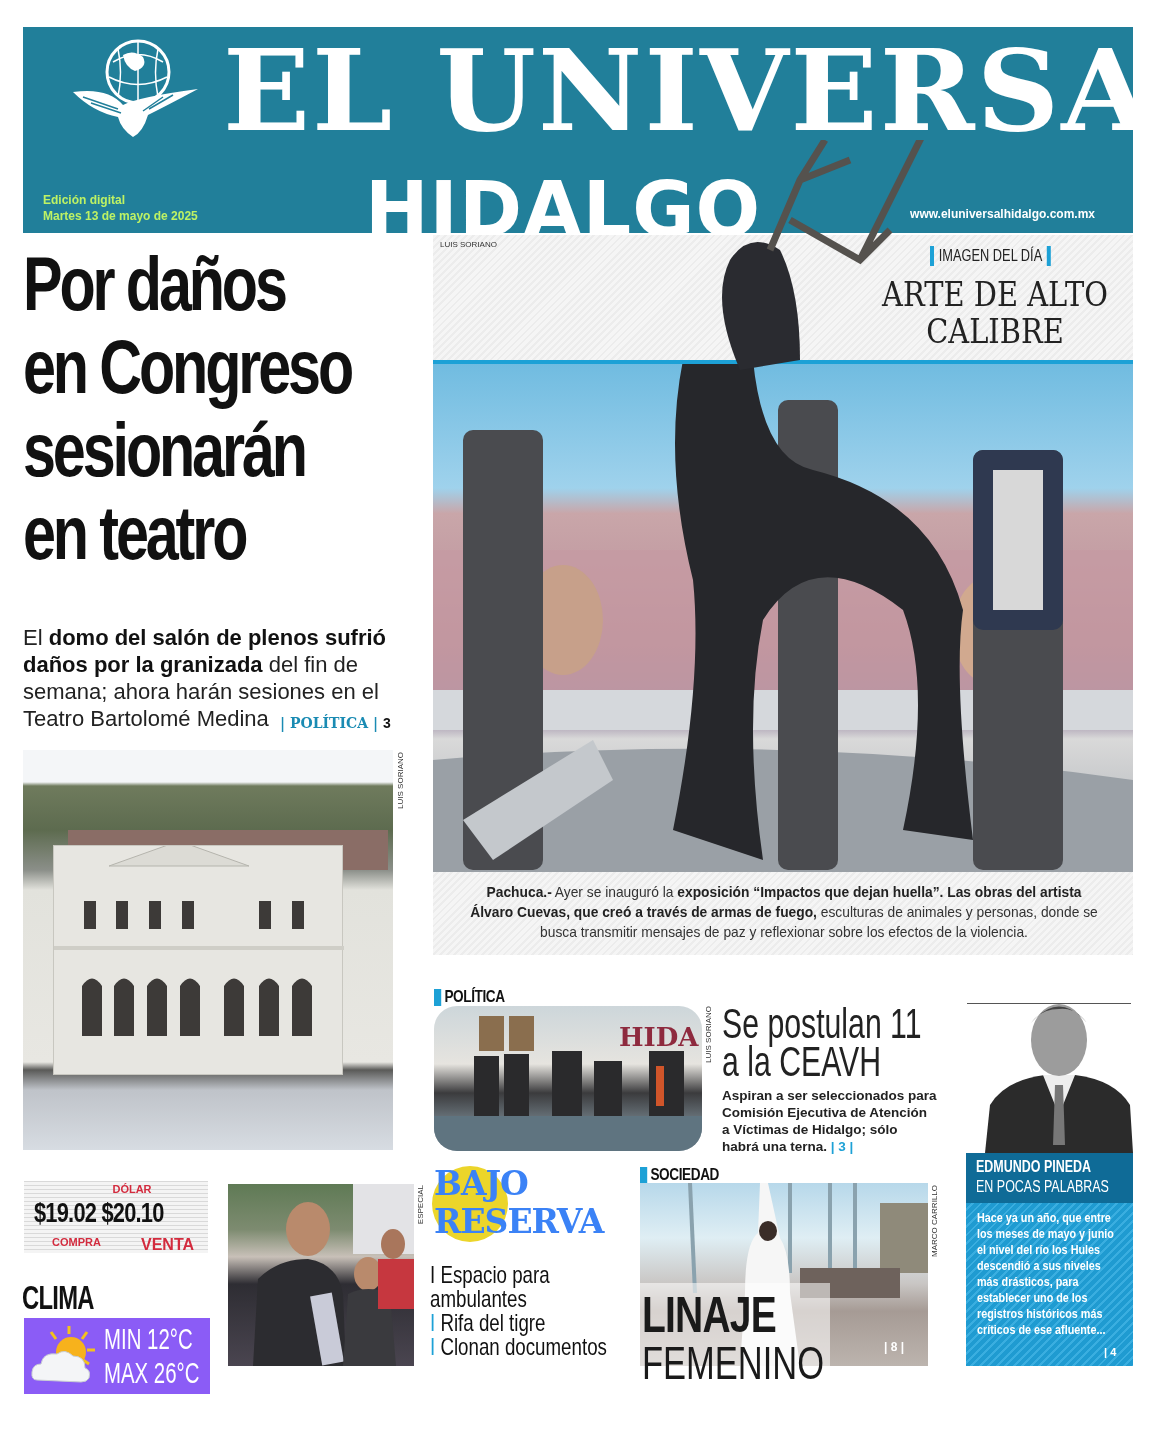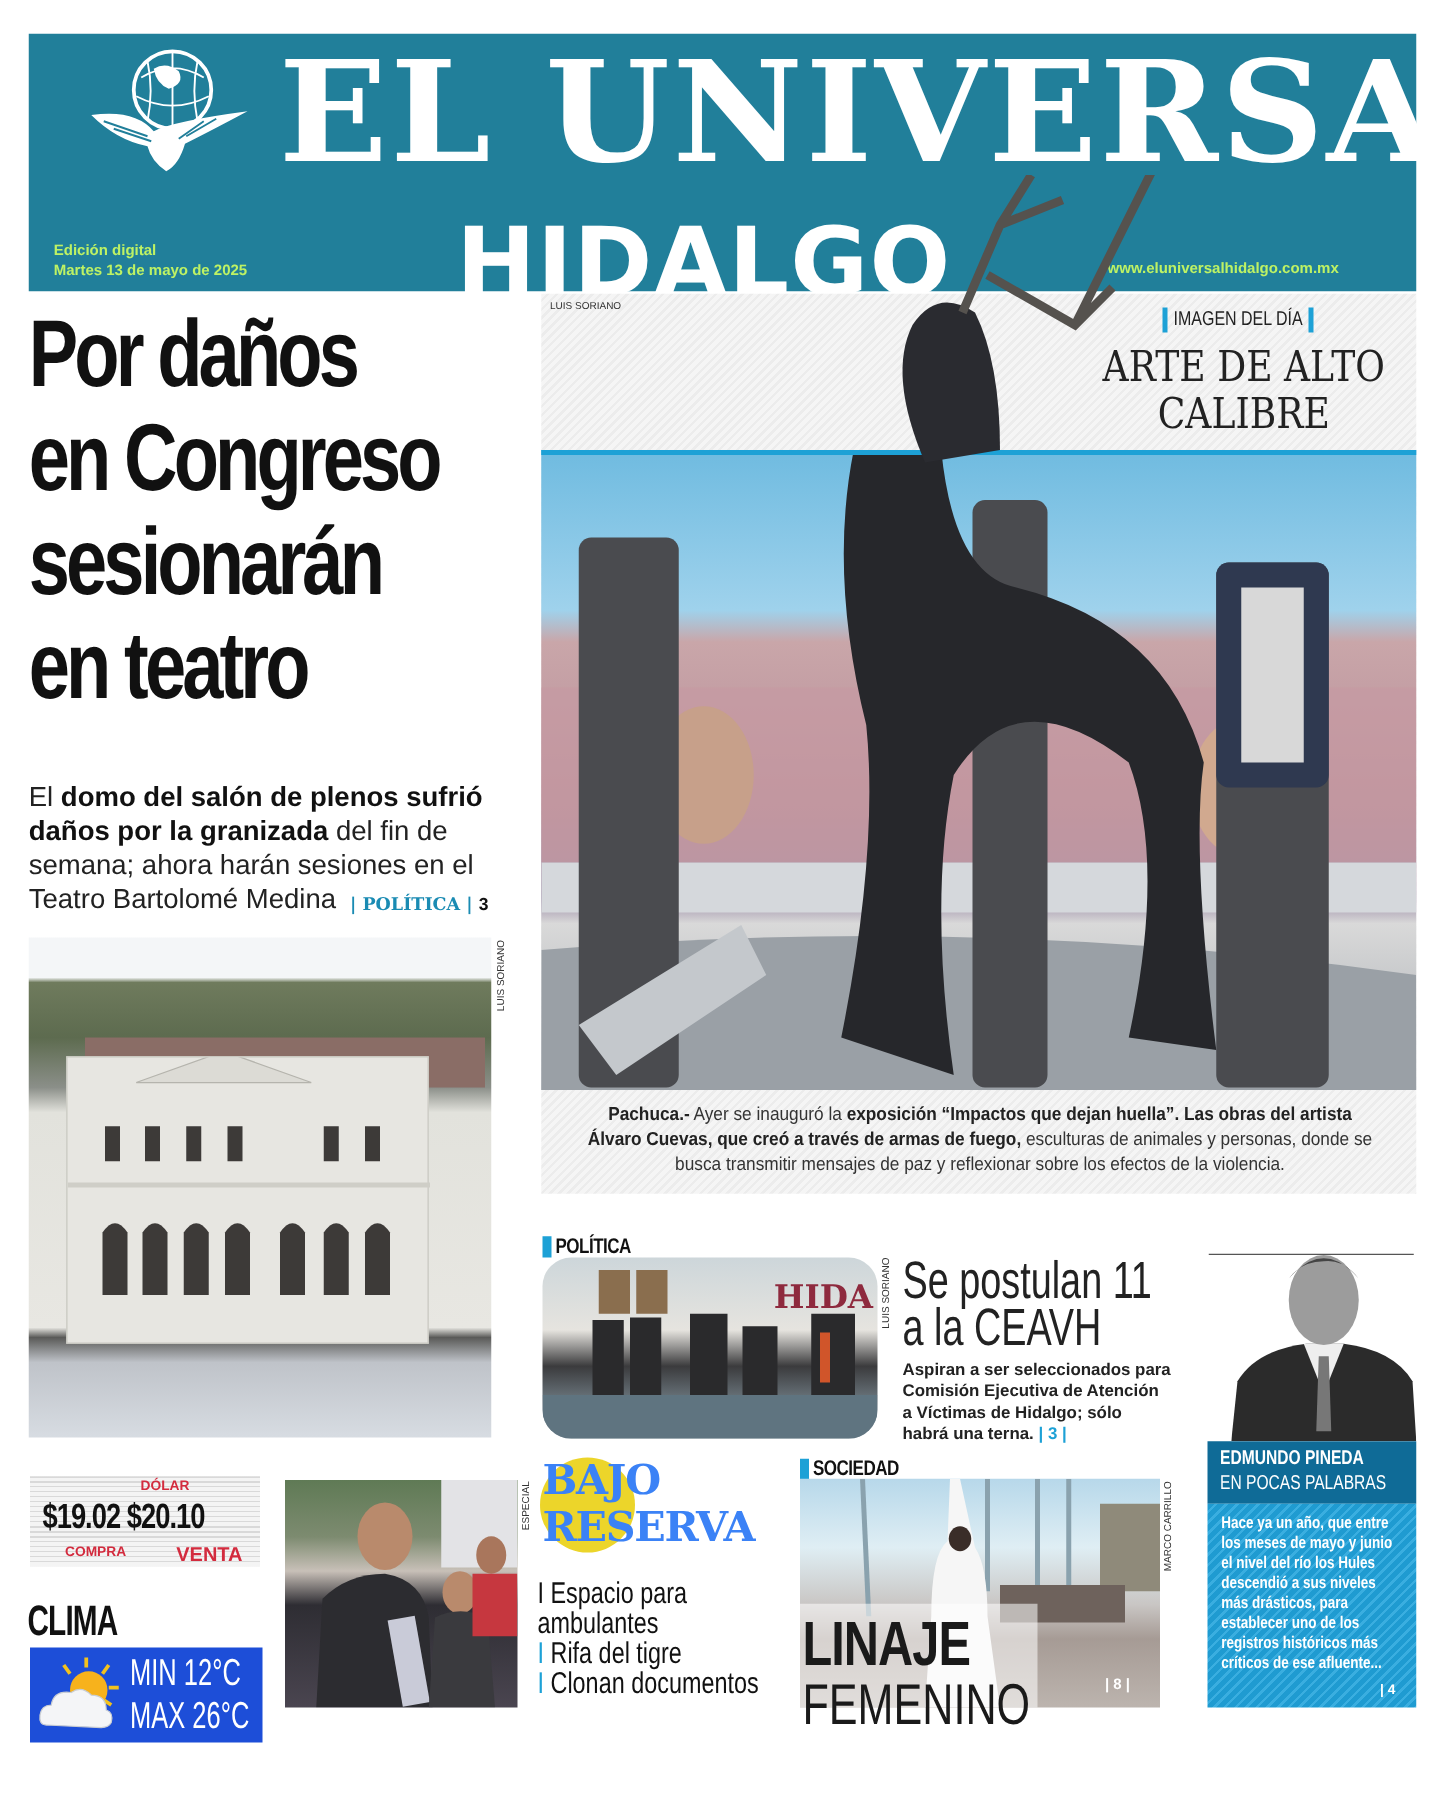--- a/index.html
+++ b/index.html
@@ -7,21 +7,21 @@
   body { position: relative; font-family: "Liberation Sans", sans-serif; color: #111; }
 
   .abs { position: absolute; }
 
   
   .masthead { left: 23px; top: 27px; width: 1110px; height: 206px; background: #217f9a; }
   .logo-globe { left: 40px; top: 10px; width: 140px; height: 110px; }
   .title-main { left: 200px; top: 8px; font-family: "DejaVu Serif", serif; font-weight: bold; font-size: 112px; color: #fff; letter-spacing: 2px; line-height: 1; white-space: nowrap; transform: scaleX(1.02); transform-origin: left top; }
   .title-sub { left: 342px; top: 112px; font-family: "DejaVu Sans", sans-serif; font-weight: bold; font-size: 76px; color: #fff; letter-spacing: 1px; line-height: 1; margin-top: 33px; }
   .edition { left: 20px; top: 165px; color: #bef264; font-size: 12px; font-weight: bold; line-height: 16px; }
-  .website { right: 62px; top: 180px; color: #bef264; font-size: 12px; font-weight: bold; }
+  .website { right: 38px; top: 180px; color: #ffffff; font-size: 12px; font-weight: bold; }
 
   
   .headline { left: 23px; top: 242px; width: 400px; font-family: "Liberation Sans", sans-serif; font-weight: bold; font-size: 76px; line-height: 83px; letter-spacing: -4px; color: #111; transform: scaleX(0.78); transform-origin: left top; width: 520px; }
   .dek { left: 23px; top: 593px; width: 395px; font-size: 22px; line-height: 27px; color: #222; margin-top: 31px; }
   .dek b { font-weight: bold; color: #111; }
   .section-ref { left: 280px; top: 715px; font-size: 14px; font-weight: bold; font-family: "DejaVu Serif", serif; color: #1a8bb3; }
   .section-ref .num { color: #111; font-family: "Liberation Sans", sans-serif; }
 
   
   .theatre { left: 23px; top: 750px; width: 370px; height: 400px; background: linear-gradient(#f4f6f8 0%, #f4f6f8 8%, #6f7b5d 9%, #5d6b4f 20%, #8b8f89 30%, #e2e2dc 35%, #e8e7e2 78%, #5a5a58 80%, #bfc3c9 85%, #d7dce2 100%); overflow: hidden; }
@@ -63,21 +63,21 @@
 
   
   .dolar-box { left: 24px; top: 1181px; width: 184px; height: 72px; background: repeating-linear-gradient(0deg, #f4f4f4 0 3px, #d9d9d9 3px 4px); }
   .dolar-label { left: 16px; top: 2px; width: 184px; text-align: center; font-size: 11px; color: #d32b3e; font-weight: bold; }
   .dolar-values { left: 10px; top: 16px; font-size: 28px; font-weight: bold; color: #111; letter-spacing: -1px; transform: scaleX(0.78); transform-origin: left top; white-space: nowrap; width: 220px; }
   .dolar-buy { left: 28px; top: 55px; font-size: 11px; font-weight: bold; color: #d32b3e; }
   .dolar-sell { left: 117px; top: 55px; font-size: 16px; font-weight: bold; color: #d32b3e; }
 
   
   .clima-title { left: 22px; top: 1278px; font-size: 34px; font-weight: bold; color: #111; transform: scaleX(0.7); transform-origin: left top; letter-spacing: -1px; }
-  .clima-box { left: 24px; top: 1318px; width: 186px; height: 76px; background: #1d4ed8; }
+  .clima-box { left: 24px; top: 1318px; width: 186px; height: 76px; background: #8b5cf6; }
   .clima-temp { left: 80px; font-size: 30px; color: #fff; transform: scaleX(0.68); transform-origin: left top; white-space: nowrap; line-height: 1; }
 
   
   .br-photo { left: 228px; top: 1184px; width: 186px; height: 182px; background: linear-gradient(180deg, #5f7a55 0%, #7d8b70 25%, #c8c0b8 40%, #2e2d33 55%, #4a4550 100%); overflow: hidden; }
   .br-yellow { left: 432px; top: 1166px; width: 76px; height: 76px; border-radius: 50%; background: #ecd52a; }
   .br-title { left: 434px; top: 1165px; font-family: "DejaVu Serif", serif; font-weight: bold; font-size: 33px; line-height: 38px; color: #3b82f6; letter-spacing: -1px; }
   .br-items { left: 430px; top: 1263px; width: 200px; font-size: 24px; line-height: 24px; color: #111; transform: scaleX(0.78); transform-origin: left top; width: 260px; }
   .br-items .pipe-black { color: #111; }
   .br-items .pipe-blue { color: #1da1d6; }
 

